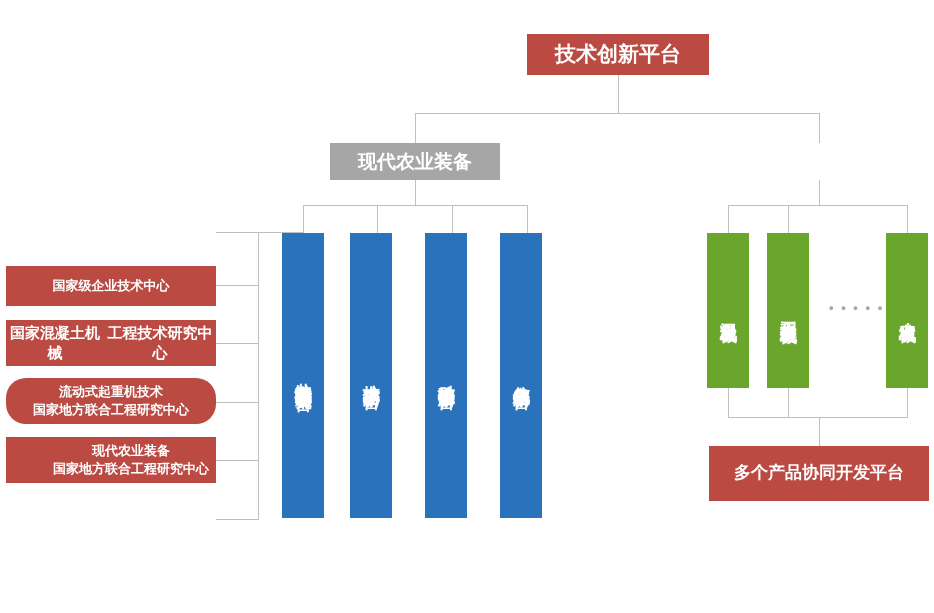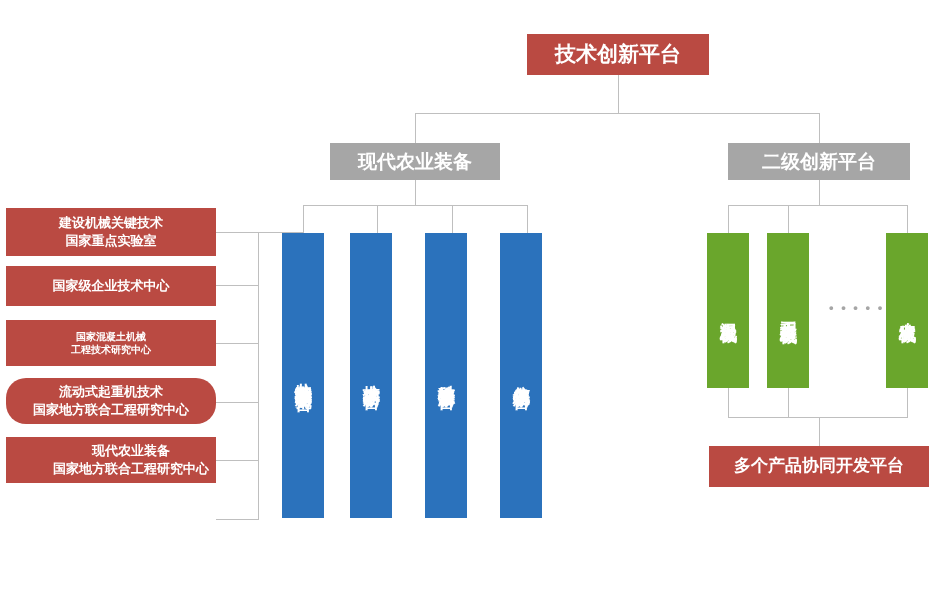--- a/index.html
+++ b/index.html
@@ -98,32 +98,25 @@
   <div class="line hline" style="left:216px; top:460px; width:43px;"></div>
   <div class="line hline" style="left:216px; top:519px; width:43px;"></div>
 
   <div class="box red" style="left:527px; top:34px; width:182px; height:41px; font-size:21px;">
     <span>技术创新平台</span>
   </div>
 
   <div class="box gray" style="left:330px; top:143px; width:170px; height:37px; font-size:19px;">
     <span>现代农业装备</span>
   </div>
-  <div class="box gray" style="left:728px; top:143px; width:182px; height:37px; font-size:19px;">
-    <span>二级创新平台</span>
-  </div>
 
-  <div class="box red" style="left:6px; top:208px; width:210px; height:48px; font-size:13px; flex-direction:column;">
-    <span>建设机械关键技术</span>
-    <span>国家重点实验室</span>
-  </div>
   <div class="box red" style="left:6px; top:266px; width:210px; height:40px; font-size:13px;">
     <span>国家级企业技术中心</span>
   </div>
-  <div class="box red" style="left:6px; top:320px; width:210px; height:46px; font-size:10px; flex-direction:column;">
+  <div class="box red" style="left:6px; top:320px; width:210px; height:46px; font-size:15px; ">
     <span>国家混凝土机械</span>
     <span>工程技术研究中心</span>
   </div>
   <div class="box red" style="left:6px; top:378px; width:210px; height:46px; font-size:13px; flex-direction:column;border-radius:20px;">
     <span>流动式起重机技术</span>
     <span>国家地方联合工程研究中心</span>
   </div>
   <div class="box red" style="left:6px; top:437px; width:210px; height:46px; font-size:13px; flex-direction:column;padding-left:40px;">
     <span>现代农业装备</span>
     <span>国家地方联合工程研究中心</span>
@@ -147,17 +140,17 @@
   </div>
   <div class="box green" style="left:767px; top:233px; width:42px; height:155px;">
     <span class="vert" style="font-size:17px;">工程起重机械</span>
   </div>
   <div class="box green" style="left:886px; top:233px; width:42px; height:155px;">
     <span class="vert" style="font-size:17px;">农业机械</span>
   </div>
 
   <div class="dots" style="left:829px; top:300px; font-size:13px;">• • • • • •</div>
 
-  <div class="box red" style="left:709px; top:446px; width:220px; height:41px; font-size:17px;">
+  <div class="box red" style="left:709px; top:446px; width:220px; height:55px; font-size:17px;">
     <span>多个产品协同开发平台</span>
   </div>
 
 </div>
 
 </body></html>

